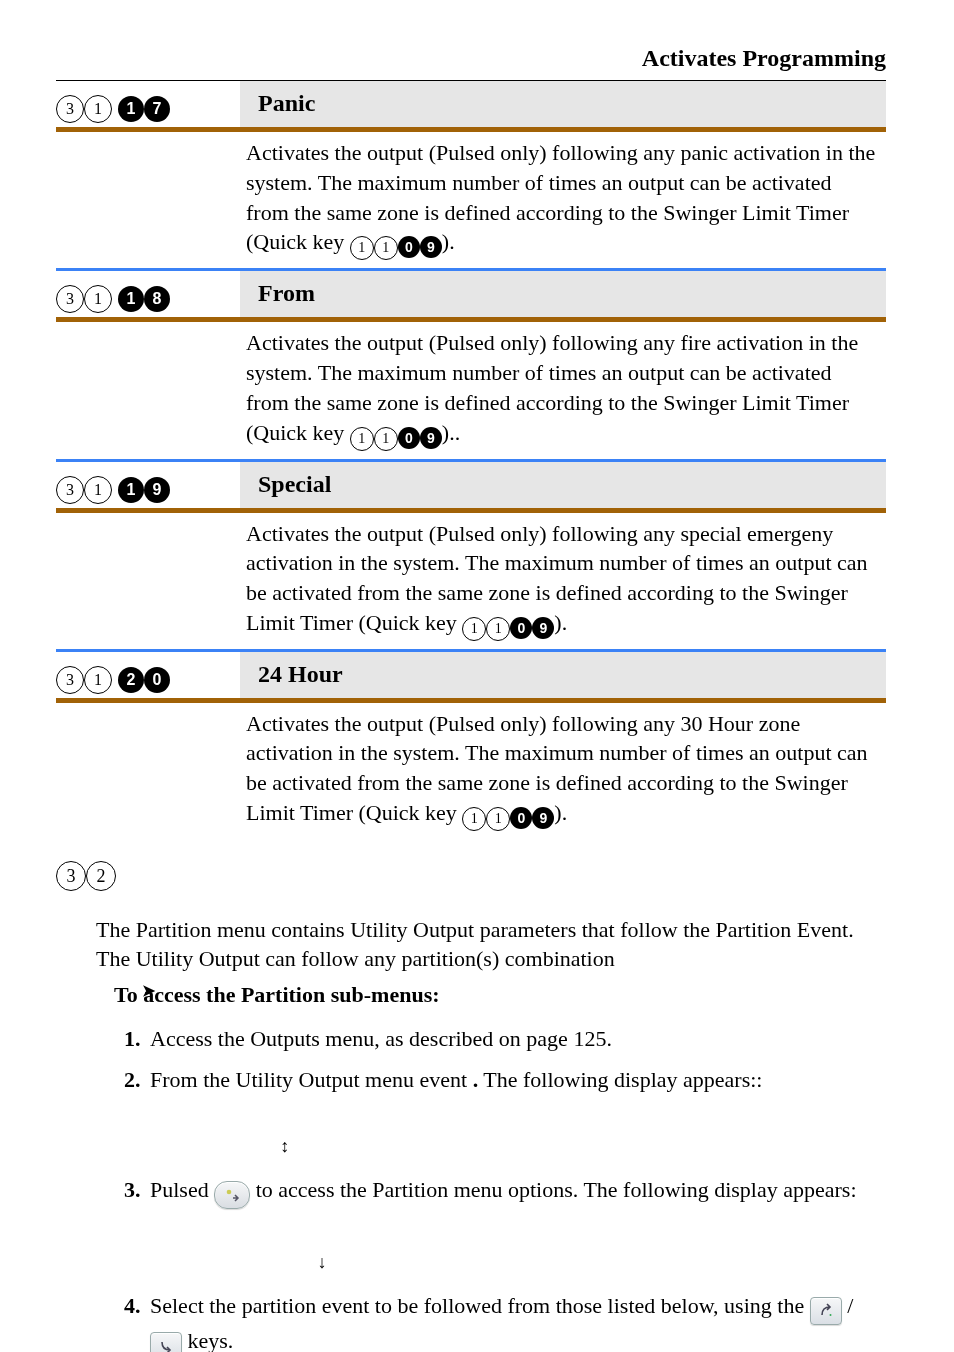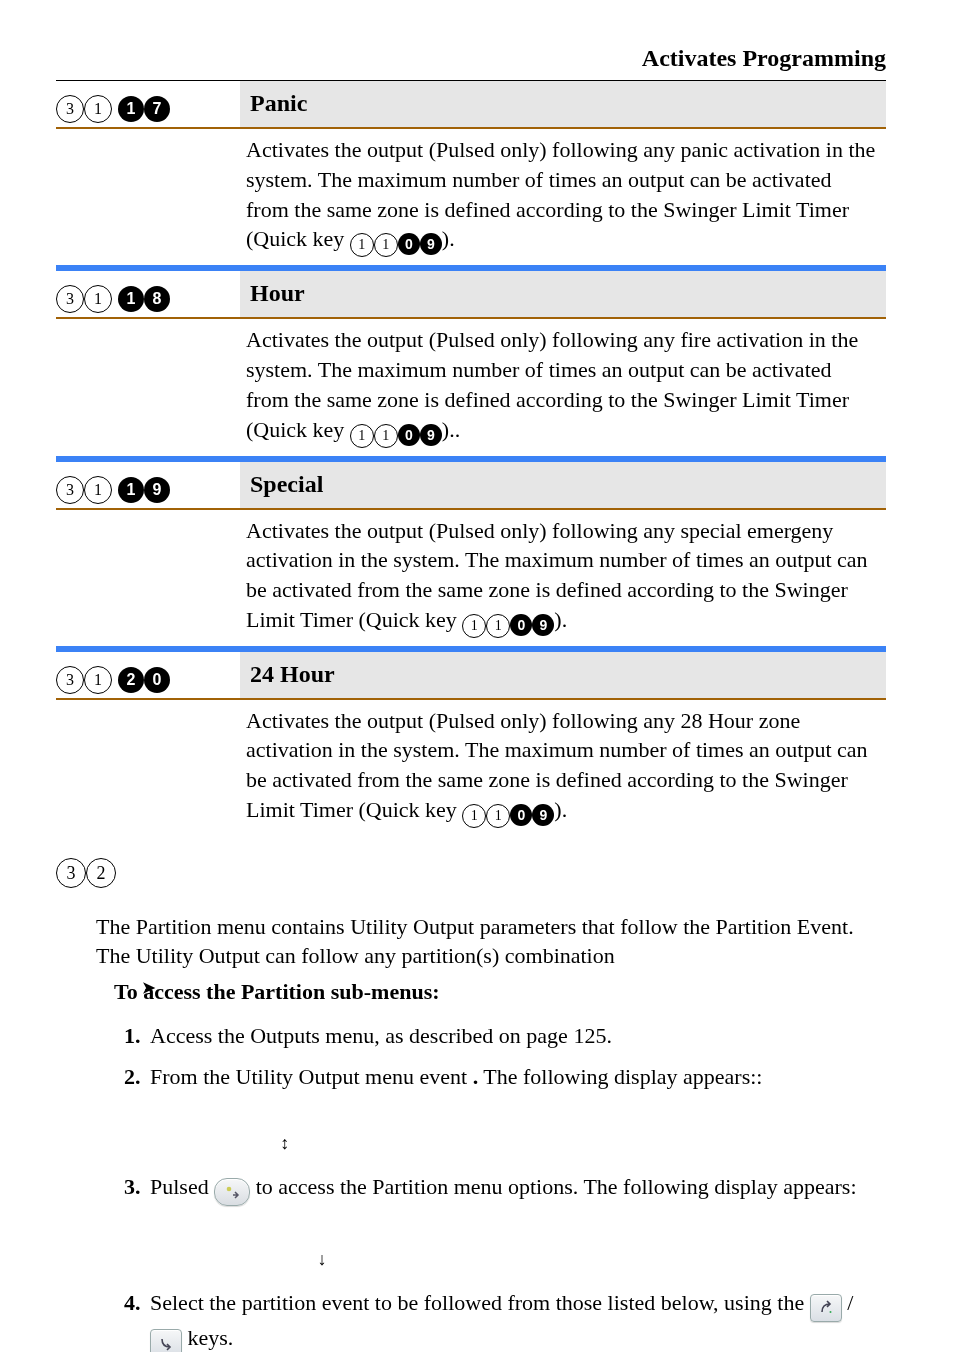--- a/index.html
+++ b/index.html
@@ -26,40 +26,40 @@
     text-align: right;
     font-weight: 700;
     font-size: 24px;
     margin-bottom: 6px;
   }
   .rule { border:0; border-top:1px solid #000; margin:0 0 0 0; }
 
   .entry-row {
     display: flex;
     align-items: stretch;
-    border-top: 6px solid #3b82f6;
+    border-top: 3px solid #3b82f6;
   }
   .entry-row.first { border-top: none; }
   .entry-code {
     width: 180px;
     flex: 0 0 180px;
     padding: 6px 4px 4px 0;
     font-size: 24px;
     white-space: nowrap;
   }
   .entry-title {
     flex: 1 1 auto;
     background: var(--grey-band);
-    padding: 6px 10px;
+    padding: 6px 18px;
     font-weight: 700;
     font-size: 24px;
   }
   .entry-body {
     display:flex;
-    border-top: 2px solid #a16207;
+    border-top: 5px solid #a16207;
   }
   .entry-body .spacer { width:180px; flex:0 0 180px; }
   .entry-body .text  {
     flex:1 1 auto;
     padding: 6px 10px 8px 10px;
   }
 
   
   .circle-thin {
     display:inline-flex; align-items:center; justify-content:center;
@@ -160,21 +160,21 @@
     </div>
   </div>
 
   <div class="entry-row">
     <div class="entry-code big">
       <span class="keyseq">
         <span class="circle-thin">3</span><span class="circle-thin">1</span>
         <span class="circle-solid">1</span><span class="circle-solid">8</span>
       </span>
     </div>
-    <div class="entry-title">Hour</div>
+    <div class="entry-title">From</div>
   </div>
   <div class="entry-body">
     <div class="spacer"></div>
     <div class="text">
       <span>Activates the output (Pulsed only) following any fire activation in the system. The maximum number of times an output can be activated from the same zone is defined according to the Swinger Limit Timer (Quick key </span>
       <span class="keyseq">
         <span class="circle-thin">1</span><span class="circle-thin">1</span><span class="circle-solid">0</span><span class="circle-solid">9</span></span><span>)..</span>
     </div>
   </div>
 
@@ -201,21 +201,21 @@
       <span class="keyseq">
         <span class="circle-thin">3</span><span class="circle-thin">1</span>
         <span class="circle-solid">2</span><span class="circle-solid">0</span>
       </span>
     </div>
     <div class="entry-title">24 Hour</div>
   </div>
   <div class="entry-body" style="border-bottom:0;">
     <div class="spacer"></div>
     <div class="text">
-      <span>Activates the output (Pulsed only) following any 28 Hour zone activation in the system. The maximum number of times an output can be activated from the same zone is defined according to the Swinger Limit Timer (Quick key  </span>
+      <span>Activates the output (Pulsed only) following any 30 Hour zone activation in the system. The maximum number of times an output can be activated from the same zone is defined according to the Swinger Limit Timer (Quick key  </span>
       <span class="keyseq">
         <span class="circle-thin">1</span><span class="circle-thin">1</span><span class="circle-solid">0</span><span class="circle-solid">9</span></span><span>).</span>
     </div>
   </div>
 
   <div class="section-code">
     <span class="circle-thin">3</span><span class="circle-thin">2</span>
     
   </div>
 

